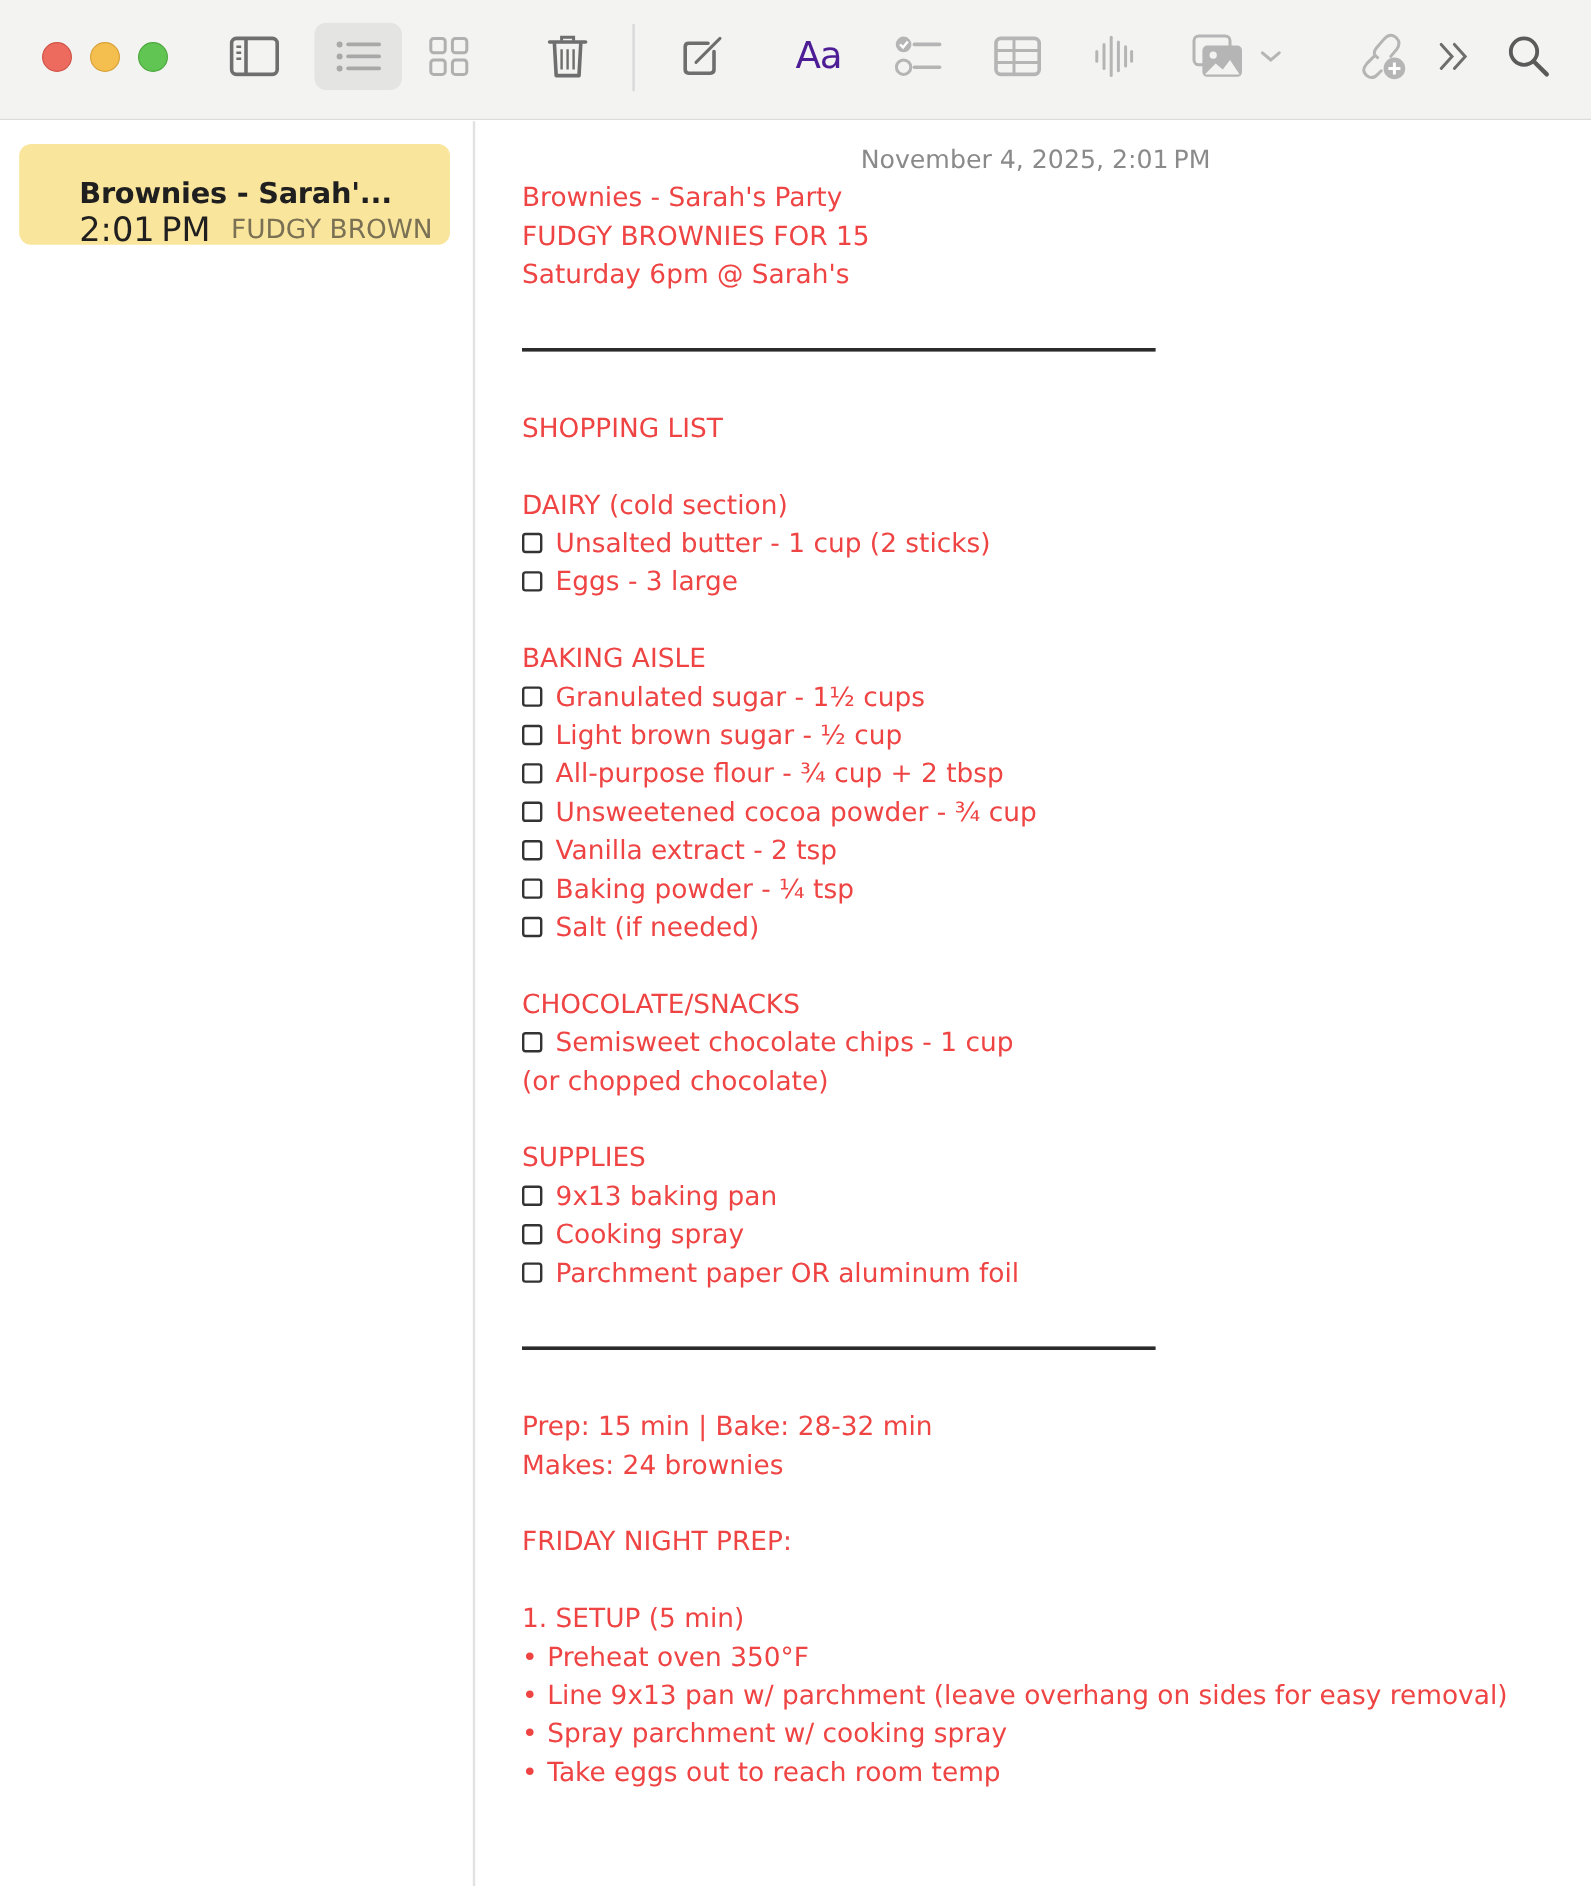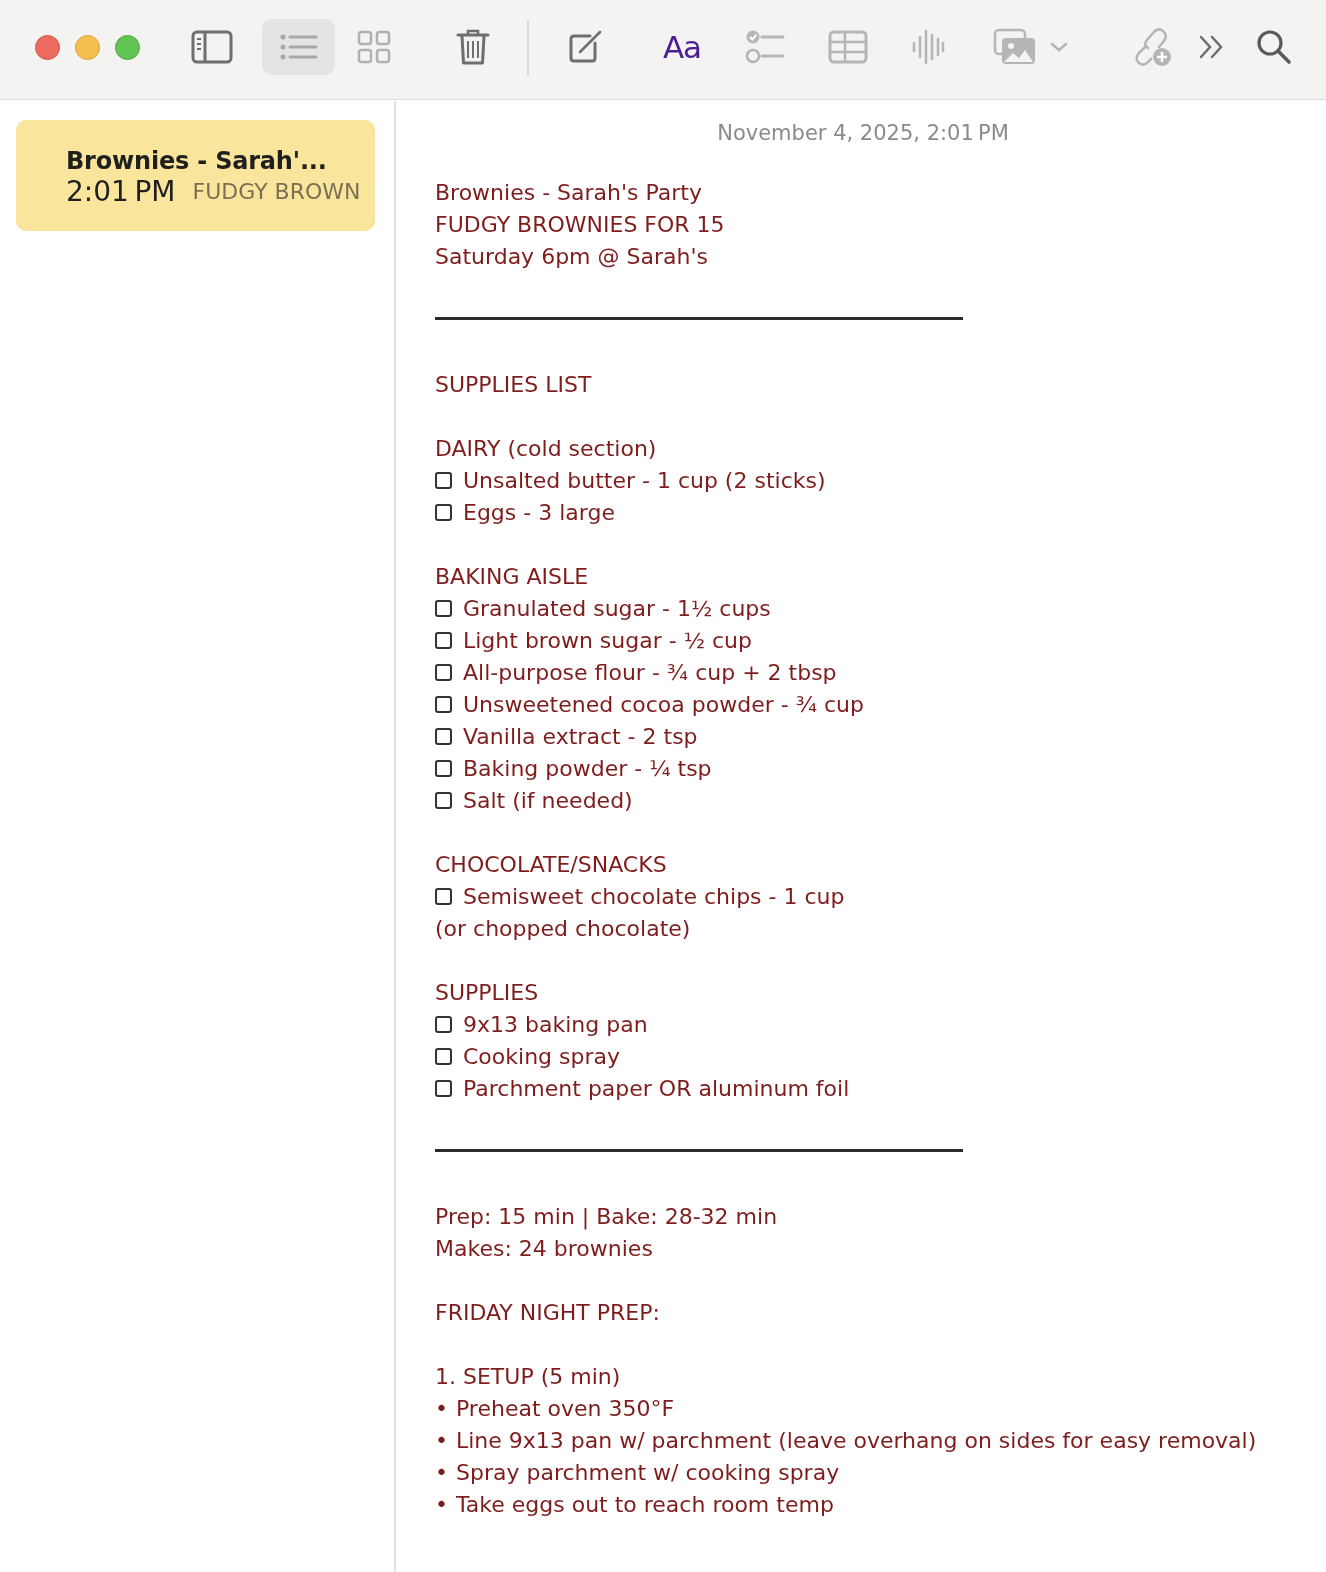--- a/index.html
+++ b/index.html
@@ -35,21 +35,21 @@
       font-family: "DejaVu Sans", sans-serif; font-size: 31px; color: #4c1d95; letter-spacing: -1px;
     }
 
     
     .sidebar {
       position: absolute; left: 0; top: 101px; width: 396px; height: 1471px;
       background: #ffffff;
       border-right: 2px solid #e2e2e2;
     }
     .note-card {
-      position: absolute; left: 16px; top: 19px; width: 359px; height: 111px;
+      position: absolute; left: 16px; top: 19px; width: 359px; height: 84px;
       background: #fae59c; border-radius: 10px;
       padding: 25px 0 0 50px;
     }
     .note-card-title {
       font-family: "DejaVu Sans", sans-serif;
       font-weight: bold; font-size: 24px; color: #1f1f1f; line-height: 32px;
       white-space: nowrap; letter-spacing: -0.2px;
     }
     .note-card-meta { display: flex; line-height: 30px; font-size: 23px; white-space: nowrap; }
     .note-card-time { color: #1f1f1f; margin-right: 17px; font-family: "DejaVu Sans", sans-serif; font-size: 28px; }
@@ -58,22 +58,22 @@
     
     .editor {
       position: absolute; left: 398px; top: 101px; width: 928px; height: 1153px;
       background: #ffffff;
     }
     .editor-date {
       position: absolute; left: 0; top: 20px; width: 930px; text-align: center;
       color: #8a8a8a; font-size: 21px; font-family: "DejaVu Sans", sans-serif;
     }
     .note-body {
-      position: absolute; left: 37px; top: 76px; width: 880px;
-      font-family: "DejaVu Sans", sans-serif; font-size: 22px; line-height: 32px; color: #7f1d1d;
+      position: absolute; left: 37px; top: 49px; width: 880px;
+      font-family: "DejaVu Sans", sans-serif; font-size: 22px; line-height: 32px; color: #ef4444;
     }
     .line { height: 32px; white-space: nowrap; }
     .line.blank { height: 32px; }
     .rule {
       height: 32px; position: relative;
     }
     .rule::after {
       content: ""; position: absolute; left: 0; top: 12px; width: 528px; height: 3px;
       background: #2b2b2b;
     }
@@ -227,21 +227,21 @@
   <div class="editor">
     <div class="editor-date">November 4, 2025, 2:01 PM</div>
 
     <div class="note-body">
       <div class="line">Brownies - Sarah's Party</div>
       <div class="line">FUDGY BROWNIES FOR 15</div>
       <div class="line">Saturday 6pm @ Sarah's</div>
       <div class="line blank"></div>
       <div class="rule"></div>
       <div class="line blank"></div>
-      <div class="line">SUPPLIES LIST</div>
+      <div class="line">SHOPPING LIST</div>
       <div class="line blank"></div>
 
       <div class="line">DAIRY (cold section)</div>
       <div class="line"><span class="cb"></span><span>Unsalted butter - 1 cup (2 sticks)</span></div>
       <div class="line"><span class="cb"></span><span>Eggs - 3 large</span></div>
       <div class="line blank"></div>
 
       <div class="line">BAKING AISLE</div>
       <div class="line"><span class="cb"></span><span>Granulated sugar - 1½ cups</span></div>
       <div class="line"><span class="cb"></span><span>Light brown sugar - ½ cup</span></div>

